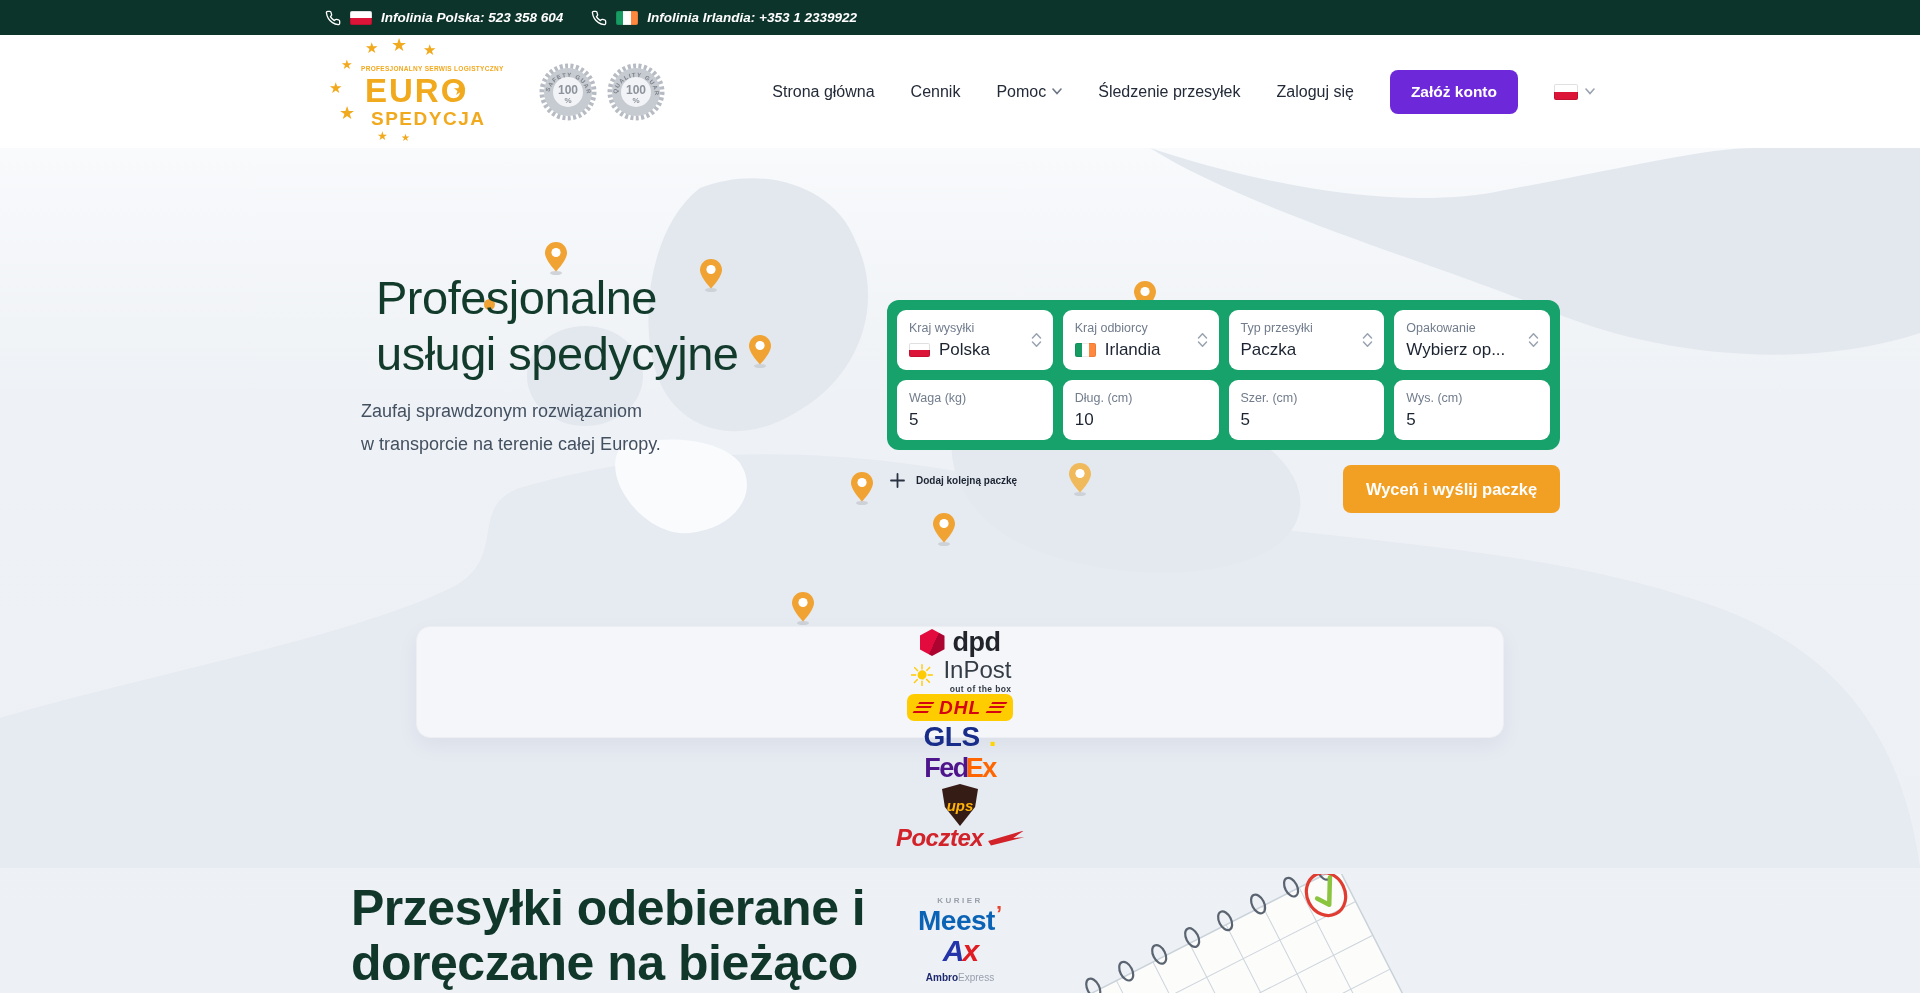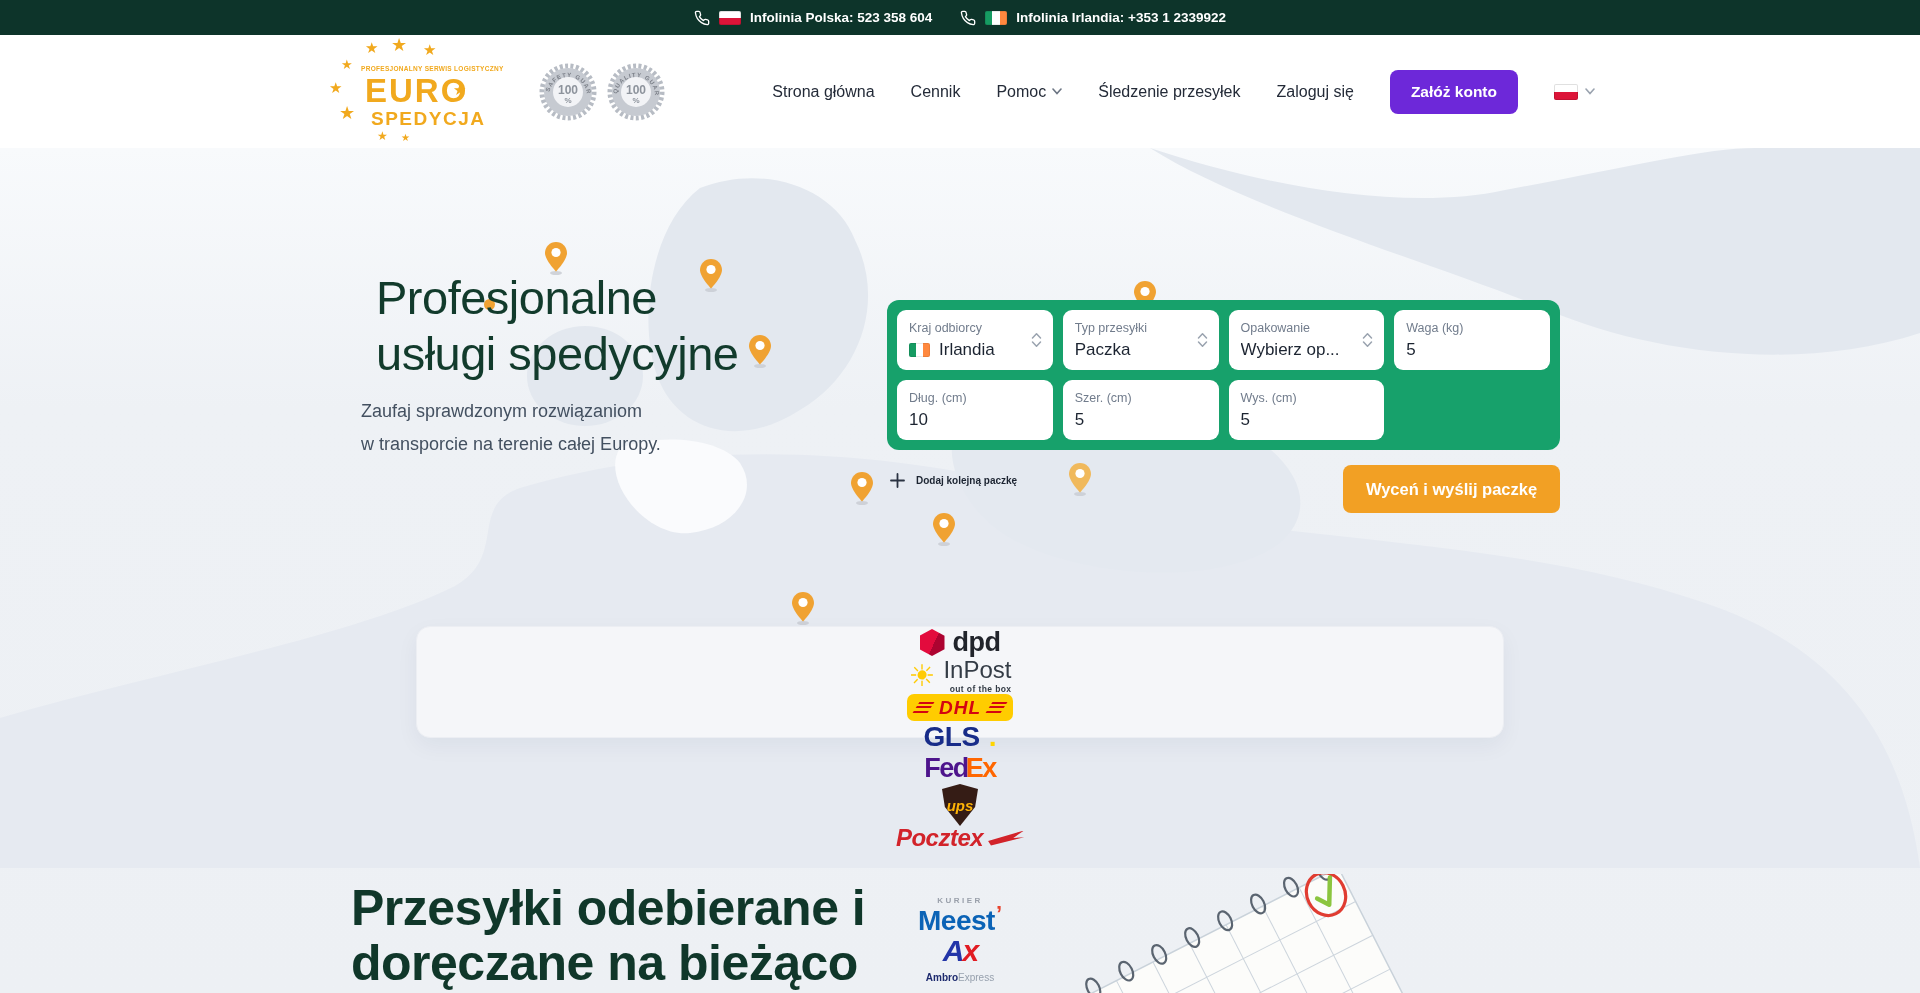--- a/index.html
+++ b/index.html
@@ -1,21 +1,21 @@
 <!DOCTYPE html>
 <html><head>
 <meta charset="utf-8">
 <style>
   * { margin:0; padding:0; box-sizing:border-box; }
   html,body { width:1920px; height:993px; overflow:hidden;
     font-family:"Liberation Sans", sans-serif; background:#edf0f4; }
 
   
   .topbar { height:35px; background:#0d342a; display:flex; align-items:center; }
-  .topbar-inner { width:1270px; margin:0 auto; display:flex; justify-content:center; gap:28px; }
+  .topbar-inner { width:1270px; margin:0 auto; display:flex; justify-content:flex-start; gap:28px;font-style:italic; }
   .hotline { display:flex; align-items:center; gap:9px; color:#ffffff; font-size:13.5px; font-weight:700; }
   .flag { width:22px; height:14px; border-radius:2px; display:inline-block; flex:0 0 auto; }
   .flag-pl { background:linear-gradient(#ffffff 50%, #dc1438 50%); box-shadow:inset 0 0 0 1px rgba(0,0,0,.12); }
   .flag-ie { background:linear-gradient(90deg,#169b62 0 33.4%, #ffffff 33.4% 66.7%, #ff883e 66.7%); box-shadow:inset 0 0 0 1px rgba(0,0,0,.08); }
 
   
   .header { height:113px; background:#ffffff; display:flex; align-items:center; position:relative; z-index:5; }
   .header-inner { width:1270px; margin:0 auto; display:flex; align-items:center; }
 
   .logo { position:relative; width:158px; height:104px; color:#f1a91e; flex:0 0 auto; cursor:pointer; }
@@ -249,20 +249,31 @@
     <div>Profesjonalne</div>
     <div>usługi spedycyjne</div>
   </div>
   <div class="hero-sub">
     <div>Zaufaj sprawdzonym rozwiązaniom</div>
     <div>w transporcie na terenie całej Europy.</div>
   </div>
 
   <div class="quote-panel">
 
+    <div class="field">
+      <span class="field-label">Kraj wysyłki</span>
+      <span class="field-value">
+          <span class="flag flag-pl"></span>
+          <span>Polska</span>
+        </span>
+      <svg class="sort-icon" width="11" height="16" viewBox="0 0 11 16">
+          <polyline points="1.5,6 5.5,1.8 9.5,6" fill="none" stroke="#9aa3af" stroke-width="1.5" stroke-linecap="round" stroke-linejoin="round"></polyline>
+          <polyline points="1.5,10 5.5,14.2 9.5,10" fill="none" stroke="#9aa3af" stroke-width="1.5" stroke-linecap="round" stroke-linejoin="round"></polyline>
+        </svg>
+    </div>
 
     <div class="field">
       <span class="field-label">Kraj odbiorcy</span>
       <span class="field-value">
           <span class="flag flag-ie"></span>
           <span>Irlandia</span>
         </span>
       <svg class="sort-icon" width="11" height="16" viewBox="0 0 11 16">
           <polyline points="1.5,6 5.5,1.8 9.5,6" fill="none" stroke="#9aa3af" stroke-width="1.5" stroke-linecap="round" stroke-linejoin="round"></polyline>
           <polyline points="1.5,10 5.5,14.2 9.5,10" fill="none" stroke="#9aa3af" stroke-width="1.5" stroke-linecap="round" stroke-linejoin="round"></polyline>

